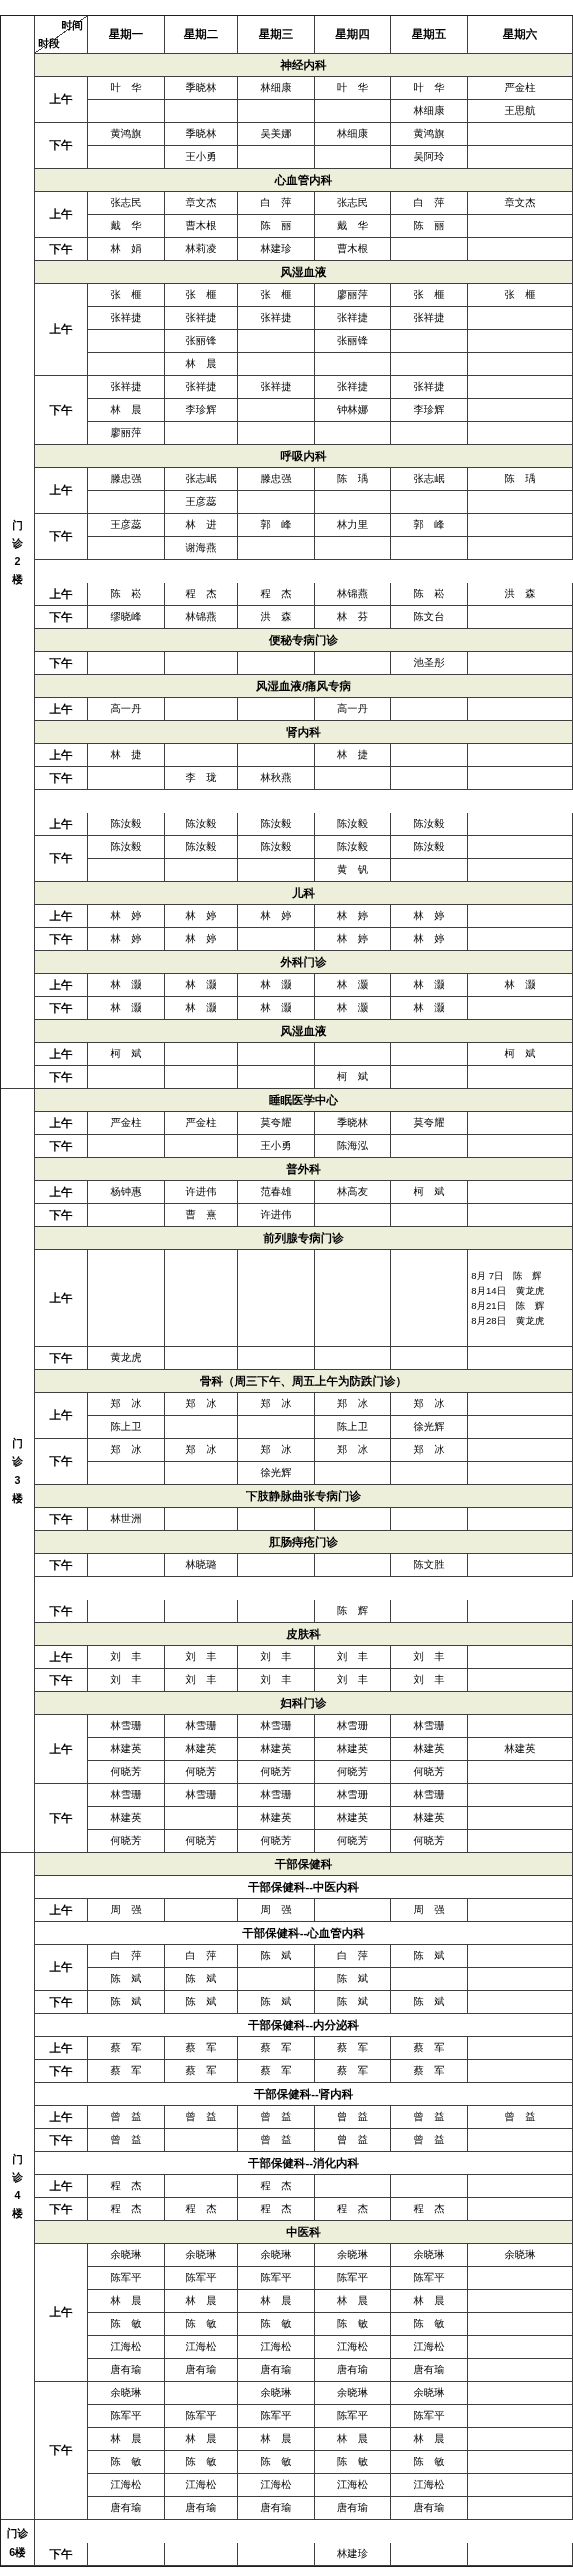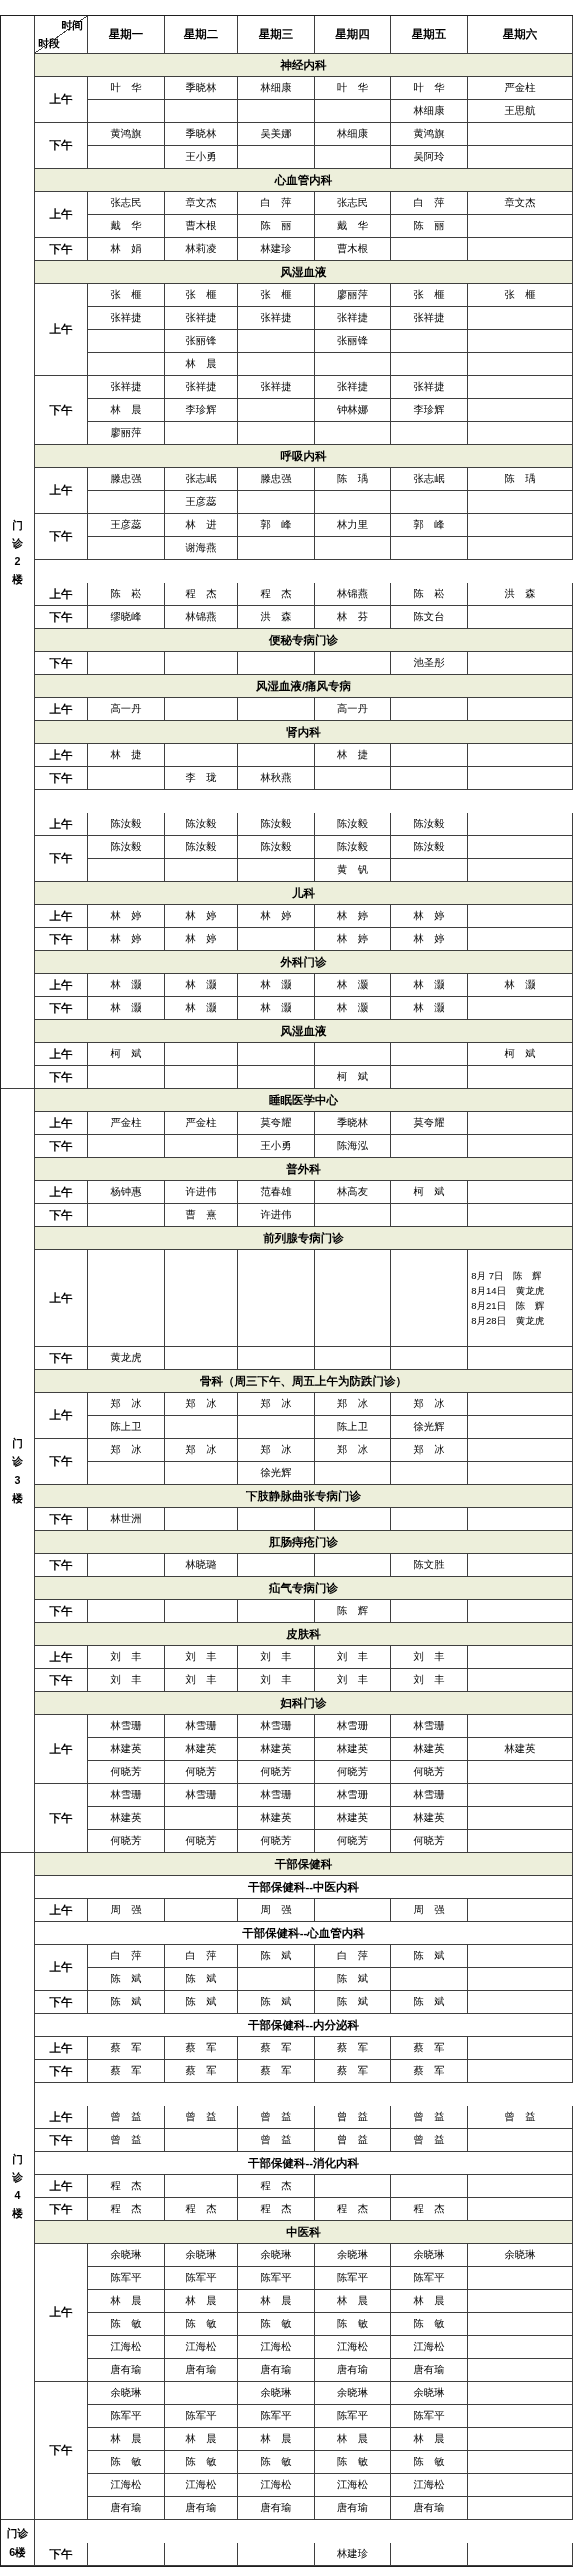--- a/index.html
+++ b/index.html
@@ -380,21 +380,20 @@
       <div class="cell val" style="grid-area: 62 / 8 / 63 / 9;"></div>
       <div class="cell period" style="grid-area: 62 / 2 / 63 / 3;">下午</div>
       <div class="cell sect dept" style="grid-area: 63 / 2 / 64 / 9;">肛肠痔疮门诊</div>
       <div class="cell val" style="grid-area: 64 / 3 / 65 / 4;"></div>
       <div class="cell val" style="grid-area: 64 / 4 / 65 / 5;">林晓璐</div>
       <div class="cell val" style="grid-area: 64 / 5 / 65 / 6;"></div>
       <div class="cell val" style="grid-area: 64 / 6 / 65 / 7;"></div>
       <div class="cell val" style="grid-area: 64 / 7 / 65 / 8;">陈文胜</div>
       <div class="cell val" style="grid-area: 64 / 8 / 65 / 9;"></div>
       <div class="cell period" style="grid-area: 64 / 2 / 65 / 3;">下午</div>
-      <div class="cell sect dept" style="grid-area: 65 / 2 / 66 / 9;">疝气专病门诊</div>
       <div class="cell val" style="grid-area: 66 / 3 / 67 / 4;"></div>
       <div class="cell val" style="grid-area: 66 / 4 / 67 / 5;"></div>
       <div class="cell val" style="grid-area: 66 / 5 / 67 / 6;"></div>
       <div class="cell val" style="grid-area: 66 / 6 / 67 / 7;">陈　辉</div>
       <div class="cell val" style="grid-area: 66 / 7 / 67 / 8;"></div>
       <div class="cell val" style="grid-area: 66 / 8 / 67 / 9;"></div>
       <div class="cell period" style="grid-area: 66 / 2 / 67 / 3;">下午</div>
       <div class="cell sect dept" style="grid-area: 67 / 2 / 68 / 9;">皮肤科</div>
       <div class="cell val" style="grid-area: 68 / 3 / 69 / 4;">刘　丰</div>
       <div class="cell val" style="grid-area: 68 / 4 / 69 / 5;">刘　丰</div>
@@ -493,20 +492,21 @@
       <div class="cell val" style="grid-area: 85 / 7 / 86 / 8;">蔡　军</div>
       <div class="cell val" style="grid-area: 85 / 8 / 86 / 9;"></div>
       <div class="cell period" style="grid-area: 85 / 2 / 86 / 3;">上午</div>
       <div class="cell val" style="grid-area: 86 / 3 / 87 / 4;">蔡　军</div>
       <div class="cell val" style="grid-area: 86 / 4 / 87 / 5;">蔡　军</div>
       <div class="cell val" style="grid-area: 86 / 5 / 87 / 6;">蔡　军</div>
       <div class="cell val" style="grid-area: 86 / 6 / 87 / 7;">蔡　军</div>
       <div class="cell val" style="grid-area: 86 / 7 / 87 / 8;">蔡　军</div>
       <div class="cell val" style="grid-area: 86 / 8 / 87 / 9;"></div>
       <div class="cell period" style="grid-area: 86 / 2 / 87 / 3;">下午</div>
+      <div class="cell sect sub" style="grid-area: 87 / 2 / 88 / 9;">干部保健科--肾内科</div>
       <div class="cell val" style="grid-area: 88 / 3 / 89 / 4;">曾　益</div>
       <div class="cell val" style="grid-area: 88 / 4 / 89 / 5;">曾　益</div>
       <div class="cell val" style="grid-area: 88 / 5 / 89 / 6;">曾　益</div>
       <div class="cell val" style="grid-area: 88 / 6 / 89 / 7;">曾　益</div>
       <div class="cell val" style="grid-area: 88 / 7 / 89 / 8;">曾　益</div>
       <div class="cell val" style="grid-area: 88 / 8 / 89 / 9;">曾　益</div>
       <div class="cell period" style="grid-area: 88 / 2 / 89 / 3;">上午</div>
       <div class="cell val" style="grid-area: 89 / 3 / 90 / 4;">曾　益</div>
       <div class="cell val" style="grid-area: 89 / 4 / 90 / 5;"></div>
       <div class="cell val" style="grid-area: 89 / 5 / 90 / 6;">曾　益</div>

